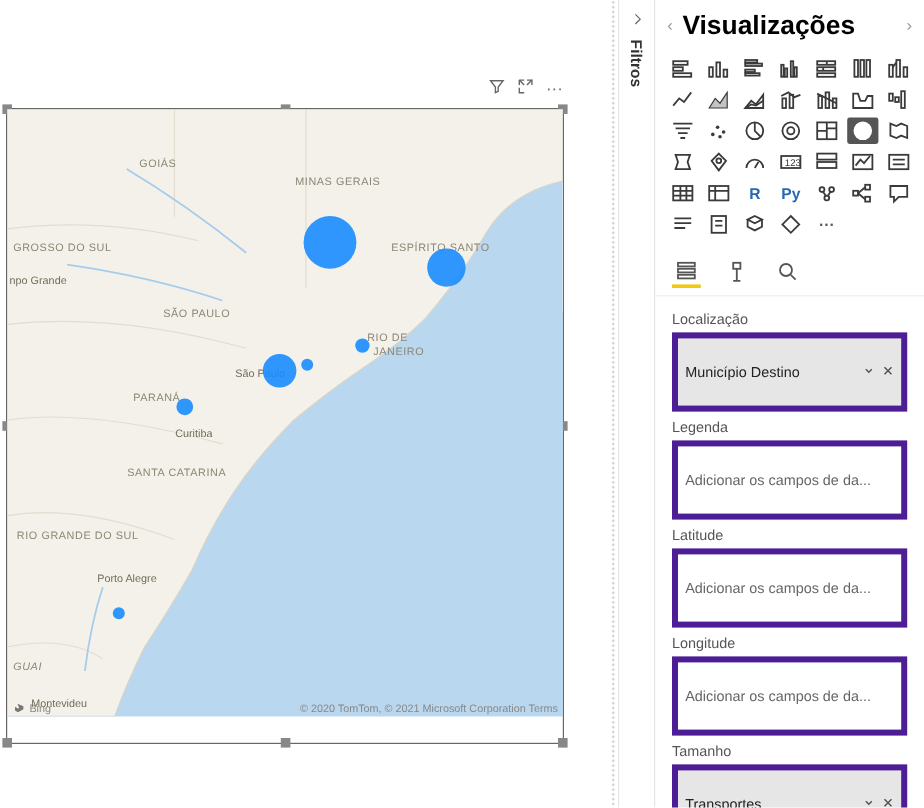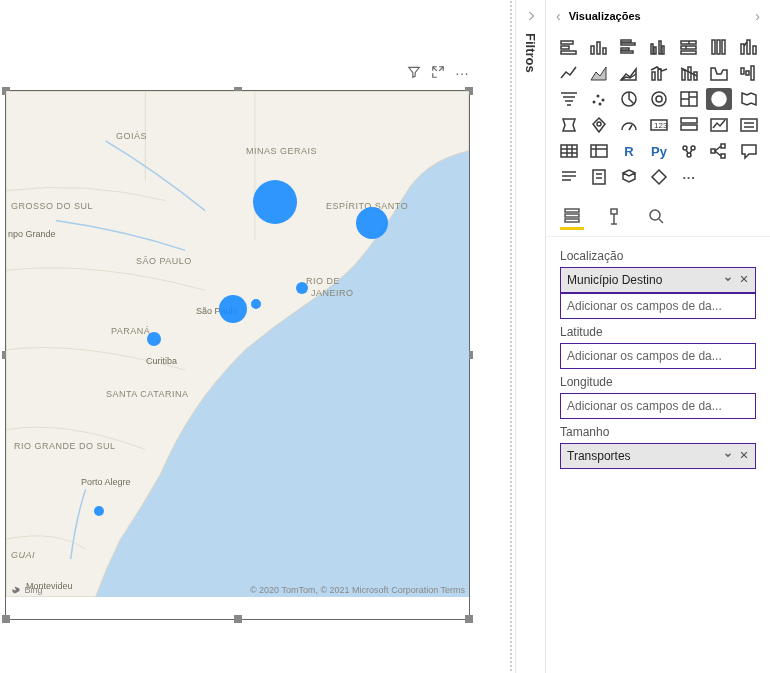--- a/index.html
+++ b/index.html
@@ -5,33 +5,33 @@
   * { box-sizing: border-box; margin: 0; padding: 0; font-family: "Segoe UI", Arial, sans-serif; }
   body { width: 770px; height: 673px; background: #fff; display: flex; overflow: hidden; }
   .canvas-area { flex: 1; position: relative; background: #fff; padding: 10px; }
   .panel-divider { width: 6px; background-image: radial-gradient(#ccc 1px, transparent 1px); background-size: 4px 4px; background-repeat: repeat-y; }
   .filters-tab { width: 30px; border-left: 1px solid #e6e6e6; padding-top: 10px; display: flex; flex-direction: column; align-items: center; }
   .filters-tab .collapse { color: #666; font-size: 12px; cursor: pointer; margin-bottom: 8px; }
   .filters-label { writing-mode: vertical-rl; font-size: 13px; color: #333; font-weight: 600; }
   .viz-panel { width: 225px; border-left: 1px solid #e6e6e6; background: #fff; display: flex; flex-direction: column; }
   .viz-header { display: flex; align-items: center; padding: 8px 10px; gap: 8px; }
   .viz-header .chev { color: #999; font-size: 14px; cursor: pointer; }
-  .viz-header h2 { font-size: 11px; font-weight: 600; flex: 1; }
+  .viz-header h2 { font-size: 22px; font-weight: 600; flex: 1; }
   .viz-gallery { padding: 4px 10px 8px 10px; display: grid; grid-template-columns: repeat(7, 26px); gap: 4px; }
   .viz-gallery .vg { width: 26px; height: 22px; display: flex; align-items: center; justify-content: center; cursor: pointer; border-radius: 2px; }
   .viz-gallery .vg svg { width: 20px; height: 18px; }
   .viz-gallery .vg.selected { background: #555; }
   .viz-gallery .vg.selected svg { stroke: #fff; fill: #fff; }
   .icon-row .lbl { font-size: 13px; font-weight: 700; }
   .sub-tabs { display: flex; gap: 18px; padding: 6px 14px; border-bottom: 1px solid #eee; }
   .sub-tabs .st { width: 24px; height: 28px; display: flex; align-items: center; justify-content: center; cursor: pointer; }
   .sub-tabs .st.active { border-bottom: 3px solid #F2C811; }
   .field-section { padding: 6px 14px 0 14px; }
   .field-section .flabel { font-size: 12px; color: #555; margin: 6px 0 4px 0; }
-  .field-well { border: 1px solid #4c1d95; background: #fff; font-size: 12px; color: #666; padding: 5px 6px; display: flex; align-items: center; justify-content: space-between; }
+  .field-well { border: 5px solid #4c1d95; background: #fff; font-size: 12px; color: #666; padding: 21px 6px; display: flex; align-items: center; justify-content: space-between; }
   .field-well.filled { background: #e6e6e6; color: #222; }
   .well-icons { display: flex; gap: 6px; color: #666; }
   
   .visual-container { position: absolute; top: 90px; left: 5px; width: 465px; height: 530px; border: 1px solid #666; }
   .vc-handles .h { position: absolute; width: 8px; height: 8px; background: #888; }
   .vc-tl { top: -4px; left: -4px; } .vc-tr { top: -4px; right: -4px; }
   .vc-bl { bottom: -4px; left: -4px; } .vc-br { bottom: -4px; right: -4px; }
   .vc-tm { top: -4px; left: 50%; margin-left: -4px; }
   .vc-bm { bottom: -4px; left: 50%; margin-left: -4px; }
   .vc-ml { left: -4px; top: 50%; margin-top: -4px; }
@@ -444,20 +444,21 @@
             </svg>
         </span>
         <span>
           <svg width="10" height="10" viewBox="0 0 24 24" fill="none" stroke="#555" stroke-width="3">
               <path d="M5 5l14 14M19 5L5 19"></path>
             </svg>
         </span>
       </span>
     </div>
 
+    <div class="flabel">Legenda</div>
     <div class="field-well">
       <span>Adicionar os campos de da...</span>
     </div>
 
     <div class="flabel">Latitude</div>
     <div class="field-well">
       <span>Adicionar os campos de da...</span>
     </div>
 
     <div class="flabel">Longitude</div>

